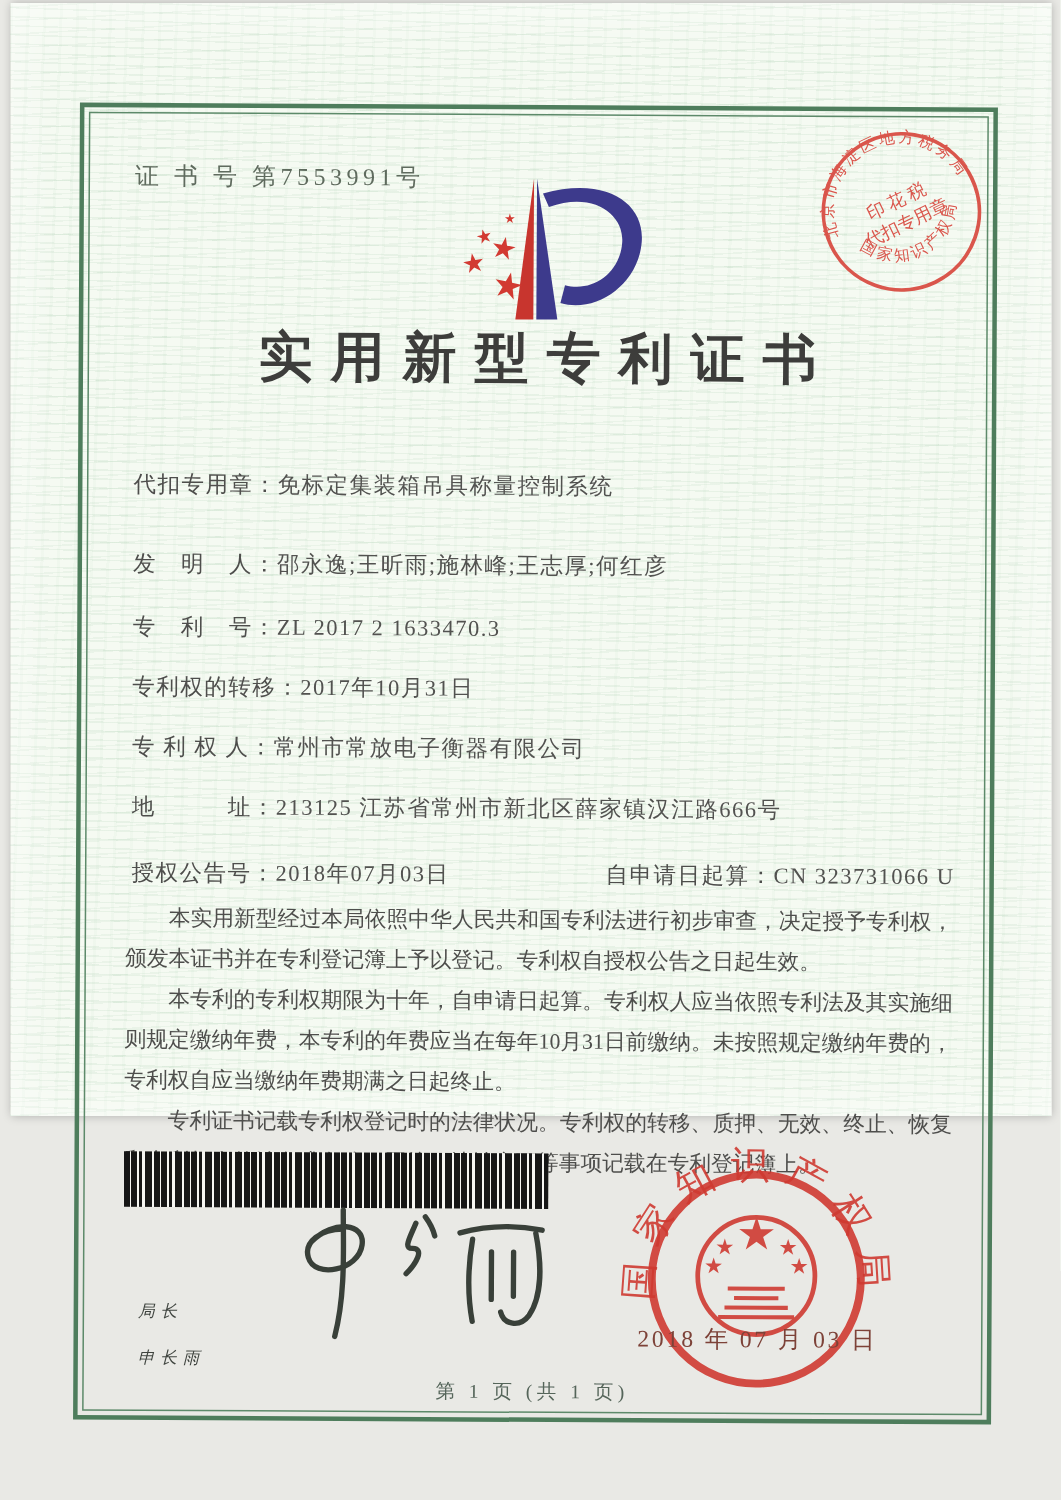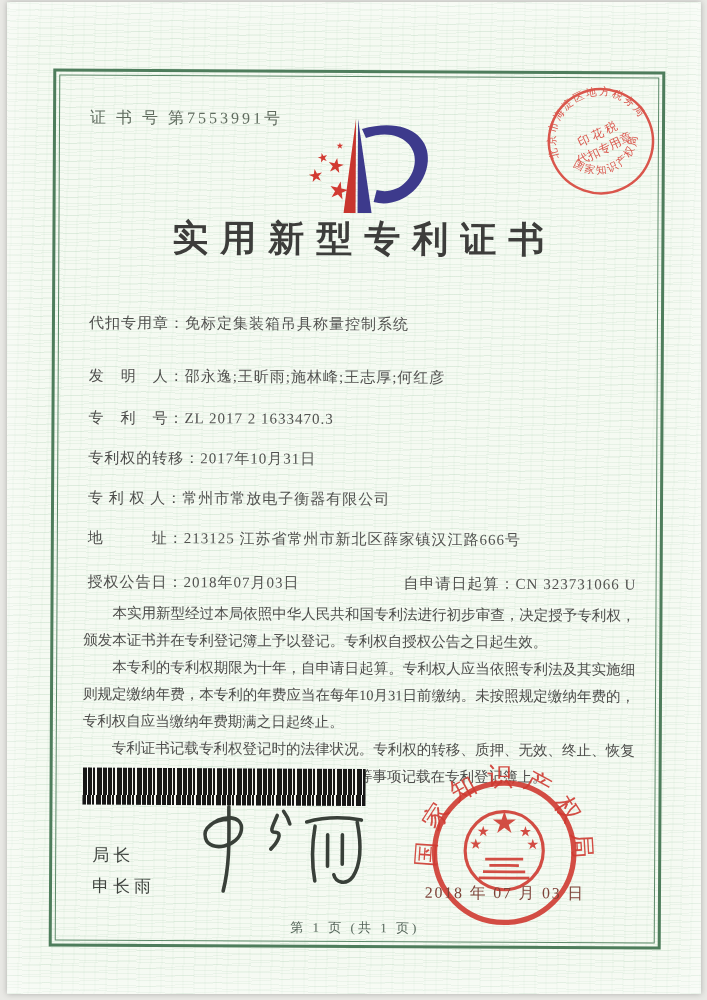--- a/index.html
+++ b/index.html
@@ -2,21 +2,21 @@
 <html><head>
 <meta charset="utf-8">
 <style>
   html,body{margin:0;padding:0;}
   body{
     width:707px;height:1000px;position:relative;overflow:hidden;
     background:#e9e9e5;
     font-family:"Liberation Serif","DejaVu Serif",serif;
   }
   .paper{
-    position:absolute;left:7px;top:2px;width:694px;height:992px;
+    position:absolute;left:7px;top:2px;width:694px;height:742px;
     background-color:#f5faf2;
     background-image:
       repeating-linear-gradient(2deg, rgba(135,185,145,0.13) 0 1px, transparent 1px 6px),
       repeating-linear-gradient(-3deg, rgba(135,185,145,0.10) 0 1px, transparent 1px 9px),
       repeating-linear-gradient(92deg, rgba(150,200,160,0.06) 0 2px, transparent 2px 11px);
     box-shadow:0 0 6px rgba(0,0,0,0.25), inset 0 0 40px rgba(255,255,255,0.6);
   }
   .frame{
     position:absolute;left:44px;top:68px;width:606px;height:872px;
     border:3px solid #4e7d5c;
@@ -47,22 +47,22 @@
     font-size:14.5px;line-height:27px;color:#4e4e4c;text-align:justify;
   }
   .body-text p{margin:0;text-indent:2em;}
   .barcode{
     position:absolute;left:30px;top:696px;width:283px;height:37px;
     background:repeating-linear-gradient(90deg,
       #161616 0 4px,#f6f6f3 4px 5px,#161616 5px 9px,#f6f6f3 9px 10px,
       #161616 10px 12px,#f6f6f3 12px 14px,#161616 14px 19px,#f6f6f3 19px 20px);
   }
   .director{
-    position:absolute;left:40px;top:768px;
-    font-size:17px;color:#3f443f;letter-spacing:4px;line-height:31px;
+    position:absolute;left:40px;top:788px;
+    font-size:11px;color:#3f443f;letter-spacing:4px;line-height:31px;font-style:italic;
   }
   .signature{position:absolute;left:128px;top:728px;}
   .seal{position:absolute;left:357px;top:684px;}
   .tax-stamp{position:absolute;left:485px;top:7px;transform:rotate(-26deg);opacity:0.92;}
   .footer{
     position:absolute;left:0;top:846px;width:100%;text-align:center;
     font-size:13px;letter-spacing:3px;color:#55655a;
   }
 </style>
 </head>
@@ -90,21 +90,21 @@
     <div class="title">实用新型专利证书</div>
 
     <div class="row" style="top:242px"><span>代扣专用章：</span><span class="val">免标定集装箱吊具称量控制系统</span></div>
     <div class="row" style="top:295px"><span>发　明　人：</span><span class="val">邵永逸;王昕雨;施林峰;王志厚;何红彦</span></div>
     <div class="row" style="top:337px"><span>专　利　号：</span><span class="val">ZL 2017 2 1633470.3</span></div>
     <div class="row" style="top:377px"><span>专利权的转移：</span><span class="val">2017年10月31日</span></div>
     <div class="row" style="top:417px"><span>专 利 权 人：</span><span class="val">常州市常放电子衡器有限公司</span></div>
     <div class="row" style="top:457px"><span>地　　　址：</span><span class="val">213125 江苏省常州市新北区薛家镇汉江路666号</span></div>
 
     <div class="row" style="top:501px">
-      <span>授权公告日：</span><span class="val">2018年07月03日</span>
+      <span>授权公告号：</span><span class="val">2018年07月03日</span>
       <span class="grant-right"><span>自申请日起算：</span><span class="val">CN 323731066 U</span></span>
     </div>
 
     <div class="body-text">
       <p>本实用新型经过本局依照中华人民共和国专利法进行初步审查，决定授予专利权，颁发本证书并在专利登记簿上予以登记。专利权自授权公告之日起生效。</p>
       <p>本专利的专利权期限为十年，自申请日起算。专利权人应当依照专利法及其实施细则规定缴纳年费，本专利的年费应当在每年10月31日前缴纳。未按照规定缴纳年费的，专利权自应当缴纳年费期满之日起终止。</p>
       <p>专利证书记载专利权登记时的法律状况。专利权的转移、质押、无效、终止、恢复和专利权人的姓名或名称、国籍、地址变更等事项记载在专利登记簿上。</p>
     </div>
 
     <div class="barcode"></div>

